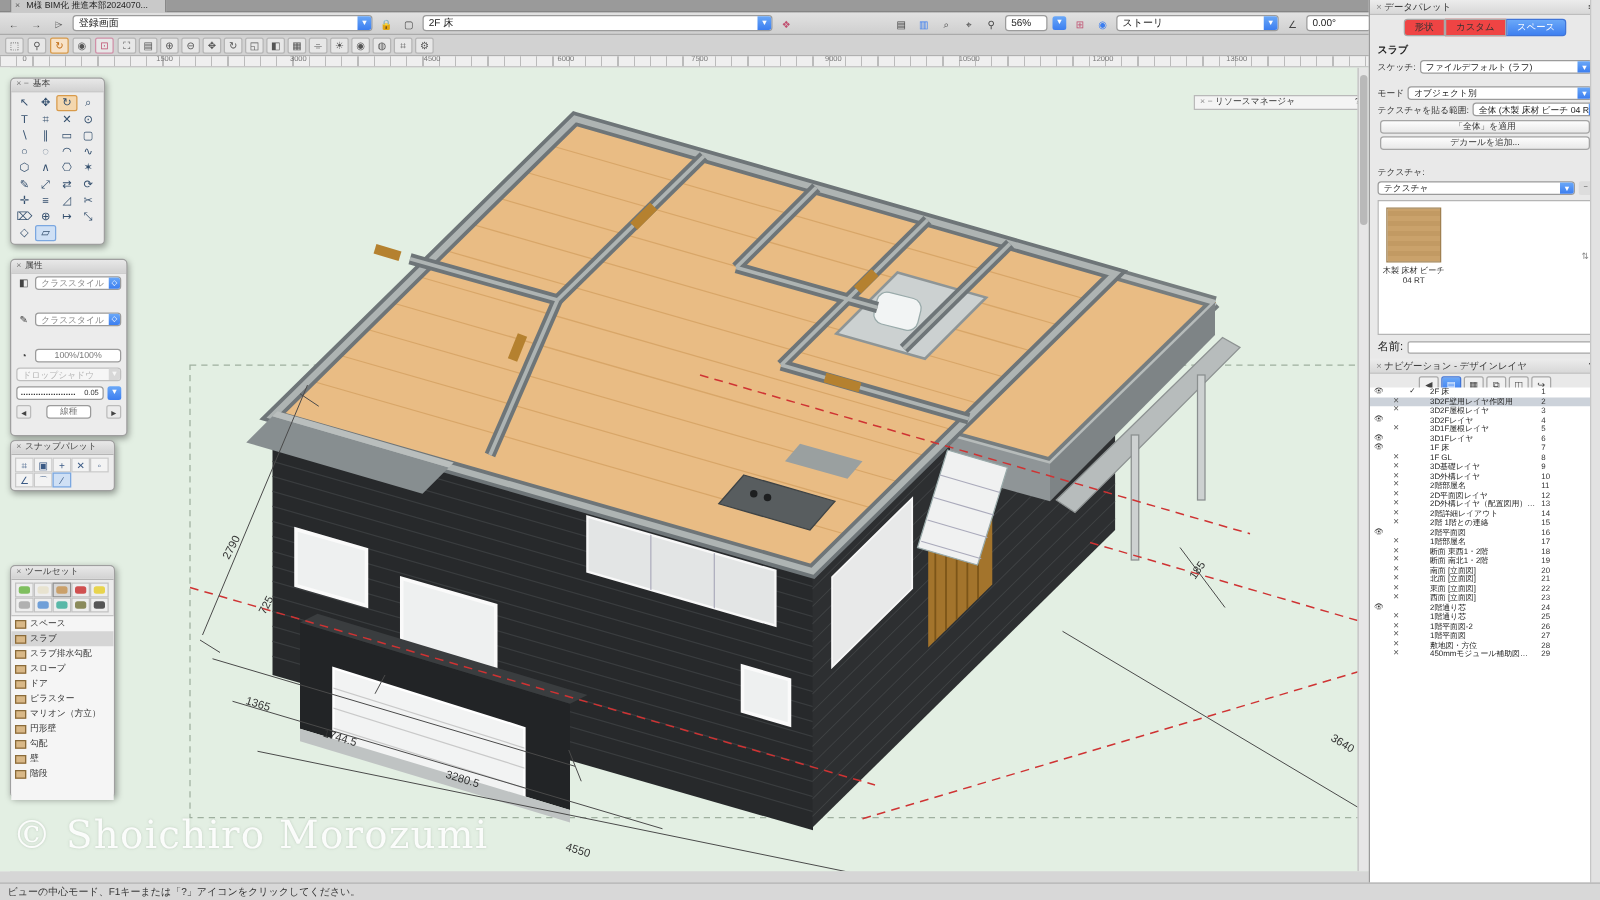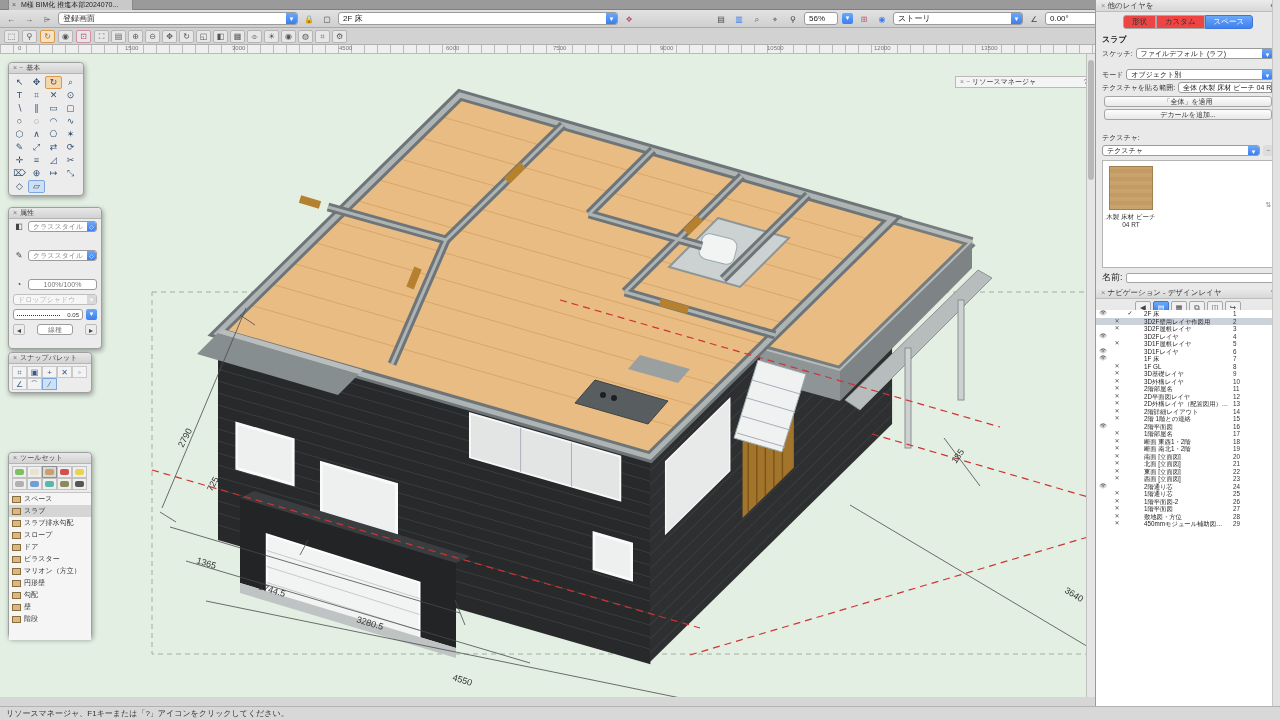--- a/index.html
+++ b/index.html
@@ -406,20 +406,21 @@
         <text x="956" y="464" transform="rotate(-55 956 464)">185</text>
         <text x="1064" y="592" transform="rotate(31 1064 592)">3640</text>
       </g>
     </svg>
 
     <div class="rm-bar">
       <span><span style="color:#888">× −</span> <span>リソースマネージャ</span></span>
       <span>?</span>
     </div>
 
+    <div class="watermark">© Shoichiro Morozumi</div>
 
     <div class="vscroll">
         <div class="th"></div>
       </div>
     
   </div>
 
   <div class="pal" style="left:8px;top:62px;width:76px">
     <div class="pal-h"><span class="c">× −</span><span>基本</span></div>
     <div class="toolgrid" id="basic-grid">
@@ -590,21 +591,21 @@
         </div>
         <div class="ts-item">
           <span class="ic"></span>
           <span>階段</span>
         </div>
       </div>
   </div>
 
   <div class="rpanel">
     <div class="rp-h">
-      <span><span style="color:#888">× </span><span>他のレイヤを</span></span>
+      <span><span style="color:#888">× </span><span>データパレット</span></span>
       <span>≡</span>
     </div>
     <div class="seg" id="dp-tabs">
         <div class="s">形状</div>
         <div class="s">カスタム</div>
         <div class="s on">スペース</div>
       </div>
     <div class="rp-obj">スラブ</div>
 
     <div class="rp-row">
@@ -908,15 +909,15 @@
           <span class="chk"></span>
           <span class="nm">450mmモジュール補助図…</span>
           <span class="num">29</span>
           <span class="story"></span>
         </div>
       </div>
     <div class="rp-scroll"></div>
   </div>
 
   <div class="statusbar">
-    <span>リソースマネージャ、F1キーまたは「?」アイコンをクリックしてください。</span>
+    <span>ビューの中心モード、F1キーまたは「?」アイコンをクリックしてください。</span>
   </div>
 </div>
 
 </body></html>

